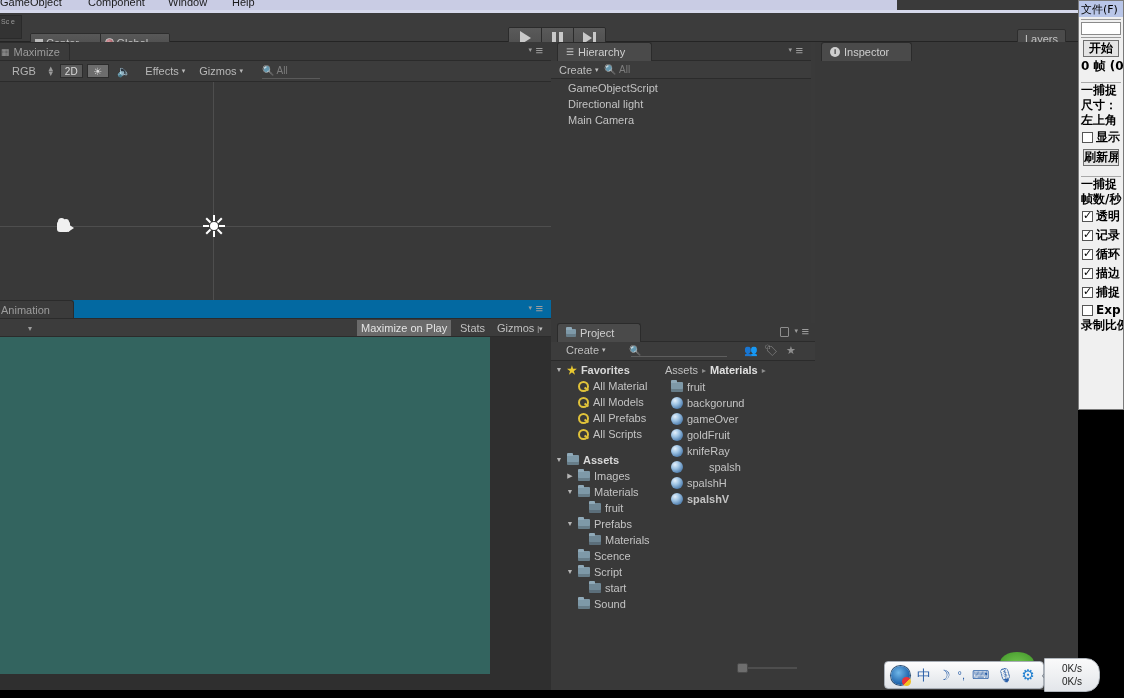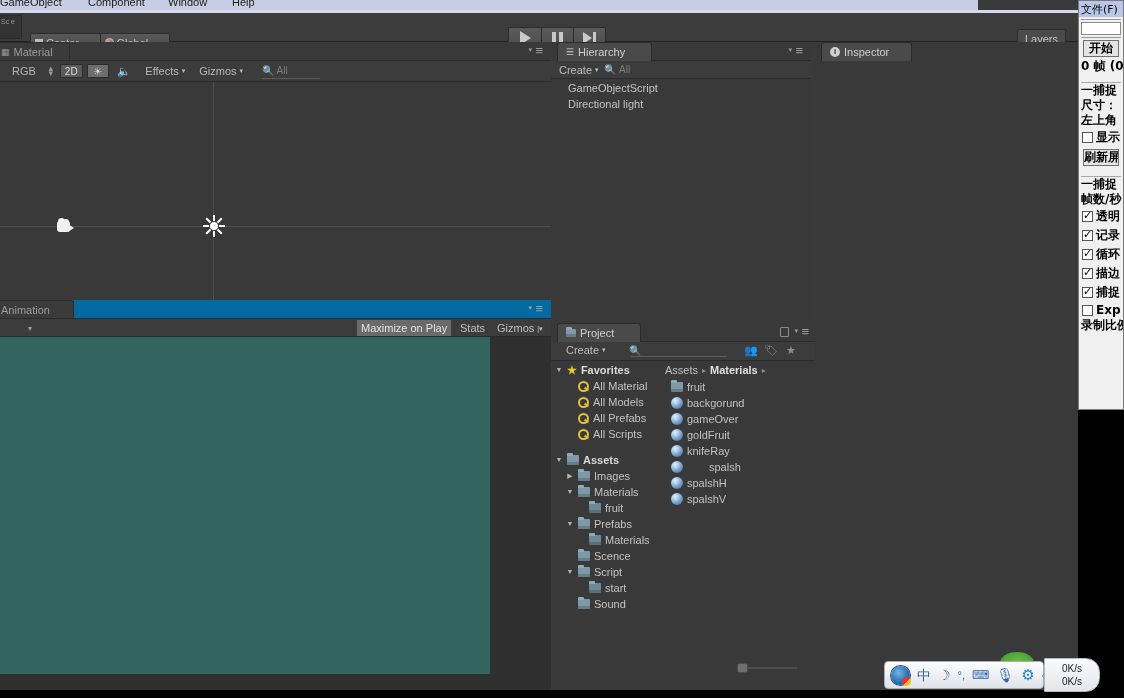--- a/index.html
+++ b/index.html
@@ -9,21 +9,21 @@
     background: #000;
     font-family: "Liberation Sans", sans-serif;
     font-size: 11px;
     color: #b6b6b6;
     -webkit-font-smoothing: none;
   }
   #root { position: relative; width: 1124px; height: 698px; background: #3a3a3a; }
 
   
   .os-menubar {
-    position: absolute; left: 0; top: 0; width: 978px; height: 10px;
+    position: absolute; left: 0; top: 0; width: 897px; height: 10px;
     background: #c9cce4; overflow: hidden;
   }
   .os-menubar .mi {
     position: absolute; top: -4px; color: #1a1a1a; font-size: 11px; white-space: nowrap;
   }
   .os-strip2 {
     position: absolute; left: 0; top: 10px; width: 1078px; height: 3px; background: #d6d9ec;
   }
 
   
@@ -340,21 +340,21 @@
         </span>
       </div>
     </div>
 
     <div class="layers-btn">Layers</div>
   </div>
 
   <div class="panel" id="scene-panel">
     <div class="tab inactive" style="left:-8px; width:78px">
       <span style="font-size:9px">▦</span>
-      <span>Material</span>
+      <span>Maximize</span>
     </div>
     <div class="panel-menu-icon" style="right:8px; top:4px"></div>
     <div class="tab-underline" style="left:0; top:18px; width:551px"></div>
 
     <div class="scene-toolbar">
       <span class="st-label">RGB</span>
       <span class="st-updown">▴<br>▾</span>
       <span class="st-toggle">2D</span>
       <span class="st-toggle on">☀</span>
       <span class="st-plain">🔈</span>
@@ -434,20 +434,21 @@
       </span>
       <span class="mini-search">
         <span>🔍</span>
         <span>All</span>
       </span>
     </div>
 
     <div class="hier-list">
       <div class="hier-item">GameObjectScript</div>
       <div class="hier-item">Directional light</div>
+      <div class="hier-item">Main Camera</div>
     </div>
   </div>
 
   <div class="panel" id="inspector-panel">
     <div class="tab" style="left:6px; width:91px">
       <span style="display:inline-block;width:10px;height:10px;border-radius:50%;background:#cfcfcf;color:#333;font-size:8px;text-align:center;line-height:10px;font-weight:bold">i</span>
       <span>Inspector</span>
     </div>
     <div class="insp-body"></div>
   </div>
@@ -581,21 +582,21 @@
               <span>knifeRay</span>
             </div>
             <div class="tree-row" style="padding-left: 9px; gap: 26px;">
               <span class="mat-ico"></span>
               <span>spalsh</span>
             </div>
             <div class="tree-row" style="padding-left: 9px;">
               <span class="mat-ico"></span>
               <span>spalshH</span>
             </div>
-            <div class="tree-row" style="padding-left: 9px;">
+            <div class="tree-row" style="padding-left: 9px; font-weight: bold;">
               <span class="mat-ico"></span>
               <span>spalshV</span>
             </div>
           </div>
       </div>
     </div>
 
   </div>
 
   <div class="proj-slider">

